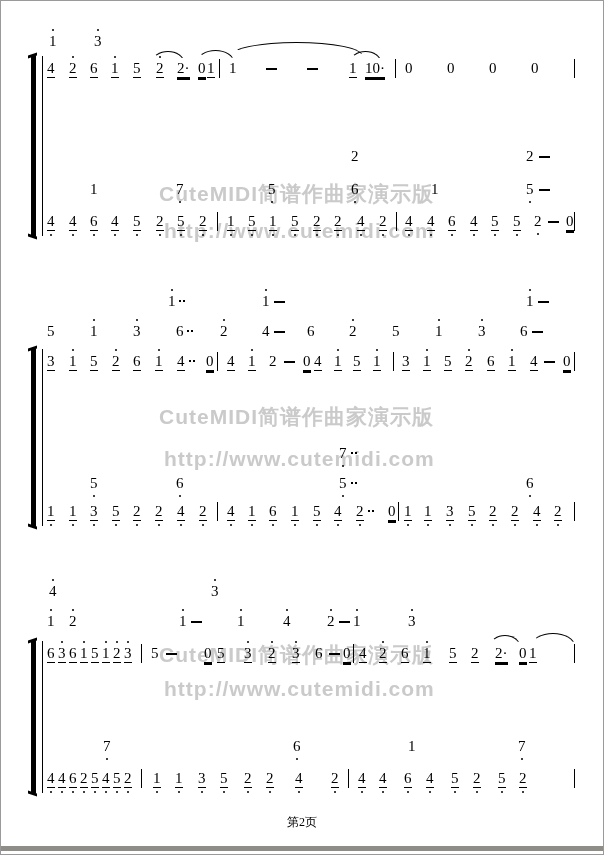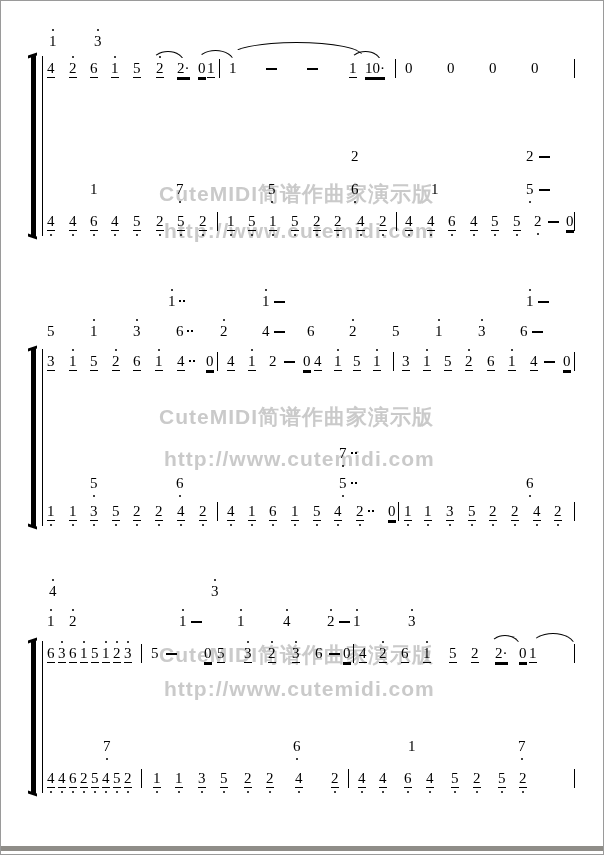--- a/index.html
+++ b/index.html
@@ -267,14 +267,15 @@
       <div class="tok u" style="left: 403px; top: 770px;">6<b class="db"></b></div>
       <div class="tok u" style="left: 425px; top: 770px;">4<b class="db"></b></div>
       <div class="tok u" style="left: 450px; top: 770px;">5<b class="db"></b></div>
       <div class="tok u" style="left: 472px; top: 770px;">2<b class="db"></b></div>
       <div class="tok u" style="left: 497px; top: 770px;">5<b class="db"></b></div>
       <div class="tok u" style="left: 518px; top: 770px;">2<b class="db"></b></div>
       <div class="bar" style="left: 573px; top: 768px;"></div>
       <div class="slur" style="left: 489px; top: 634px; width: 28px; height: 9px;"></div>
       <div class="slur" style="left: 530px; top: 632px; width: 42px; height: 11px;"></div>
     </div>
+  <div class="footer">第2页</div>
   <div class="bottom-band"></div>
 </div>
 
 </body></html>

